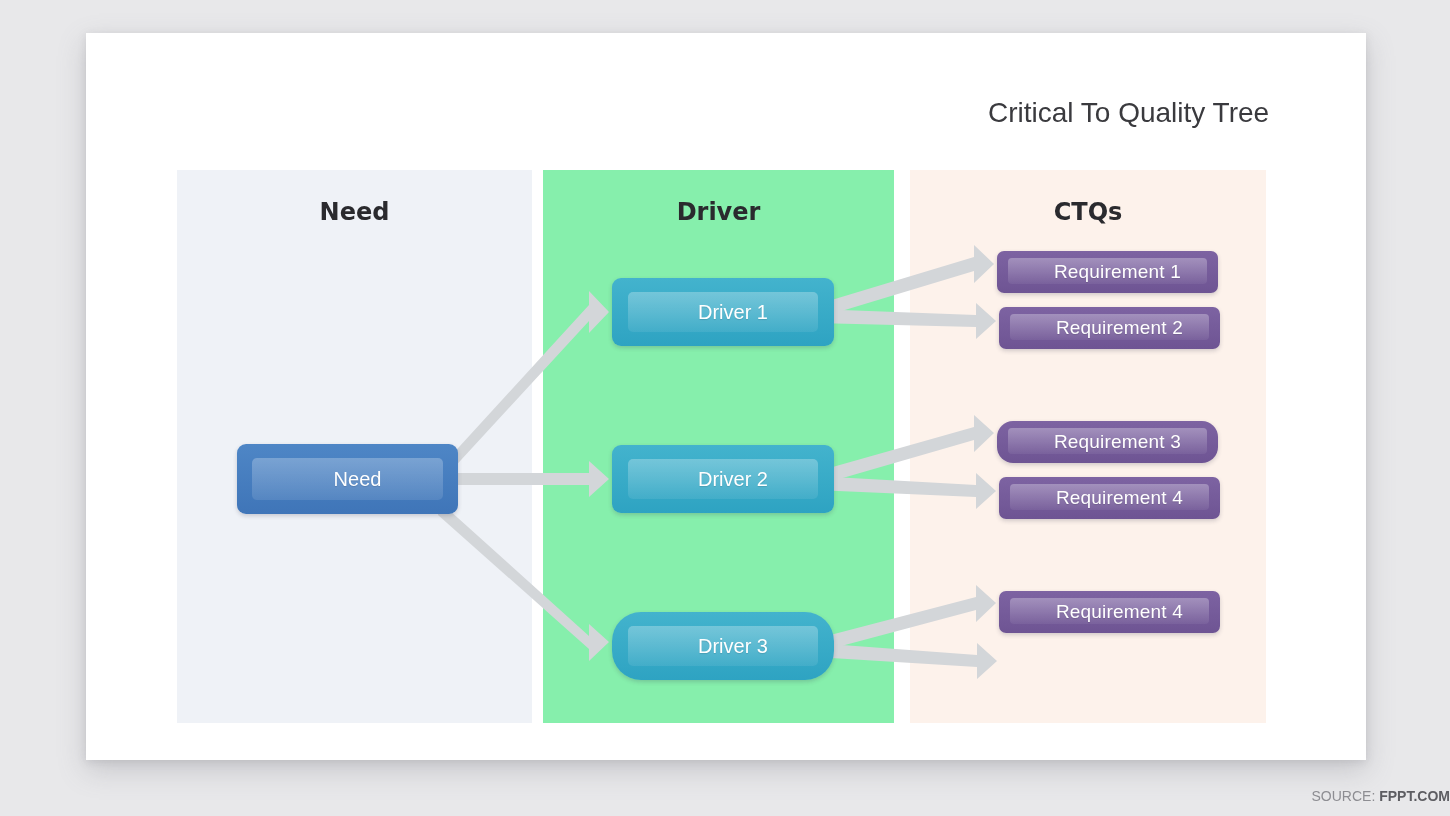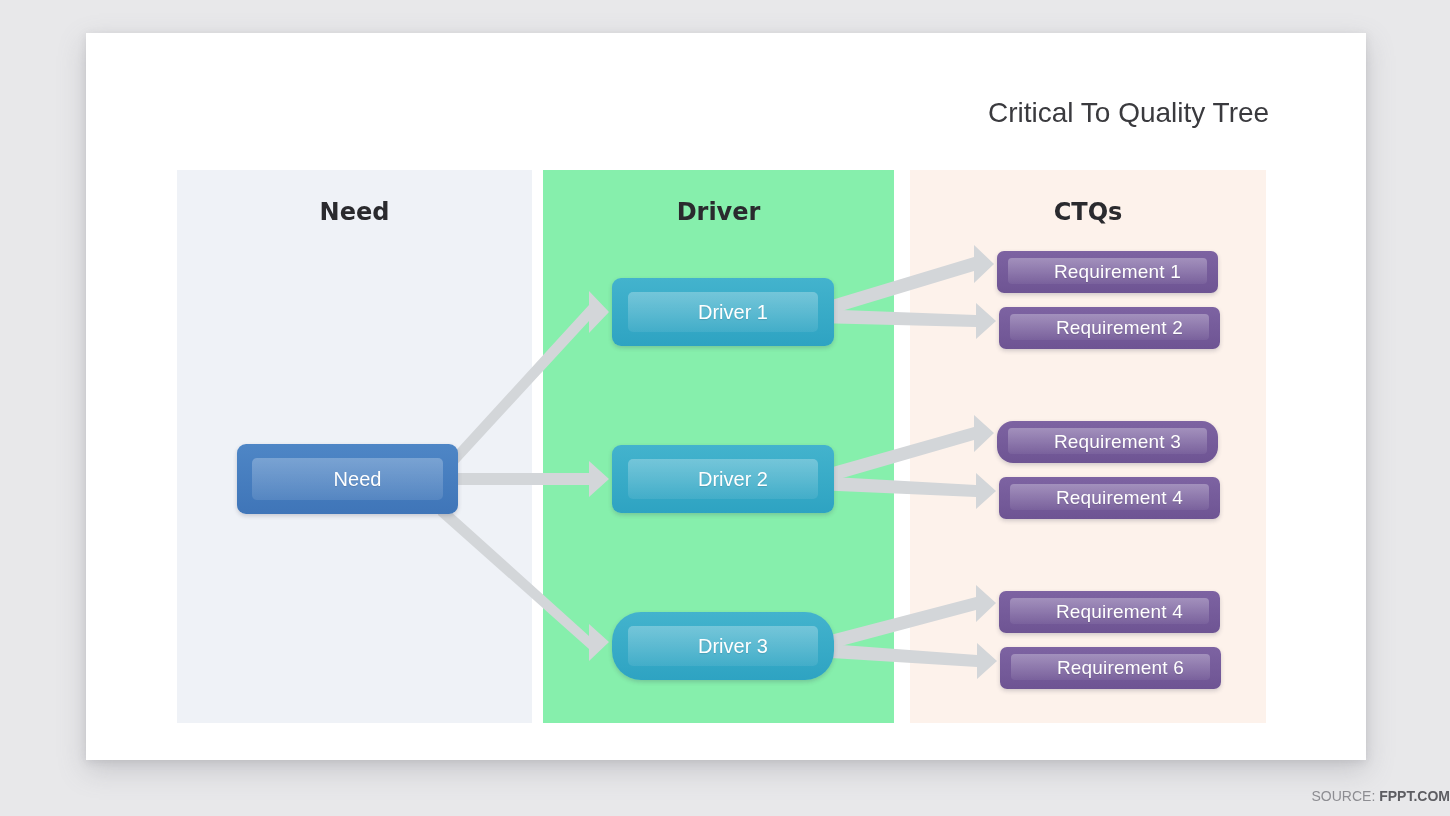--- a/index.html
+++ b/index.html
@@ -200,23 +200,19 @@
     <span class="label">Requirement  3</span>
   </div>
   <div class="node node-req" id="node-req-4">
     <span class="inner"></span>
     <span class="label">Requirement  4</span>
   </div>
   <div class="node node-req" id="node-req-5">
     <span class="inner"></span>
     <span class="label">Requirement  4</span>
   </div>
-  <div class="node node-req" id="node-req-6">
-    <span class="inner"></span>
-    <span class="label">Requirement  6</span>
-  </div>
 
 </div>
 
 <div id="source-footer">
   <span id="source-label">SOURCE:</span>
   <span id="source-value">FPPT.COM</span>
 </div>
 
 </body></html>

